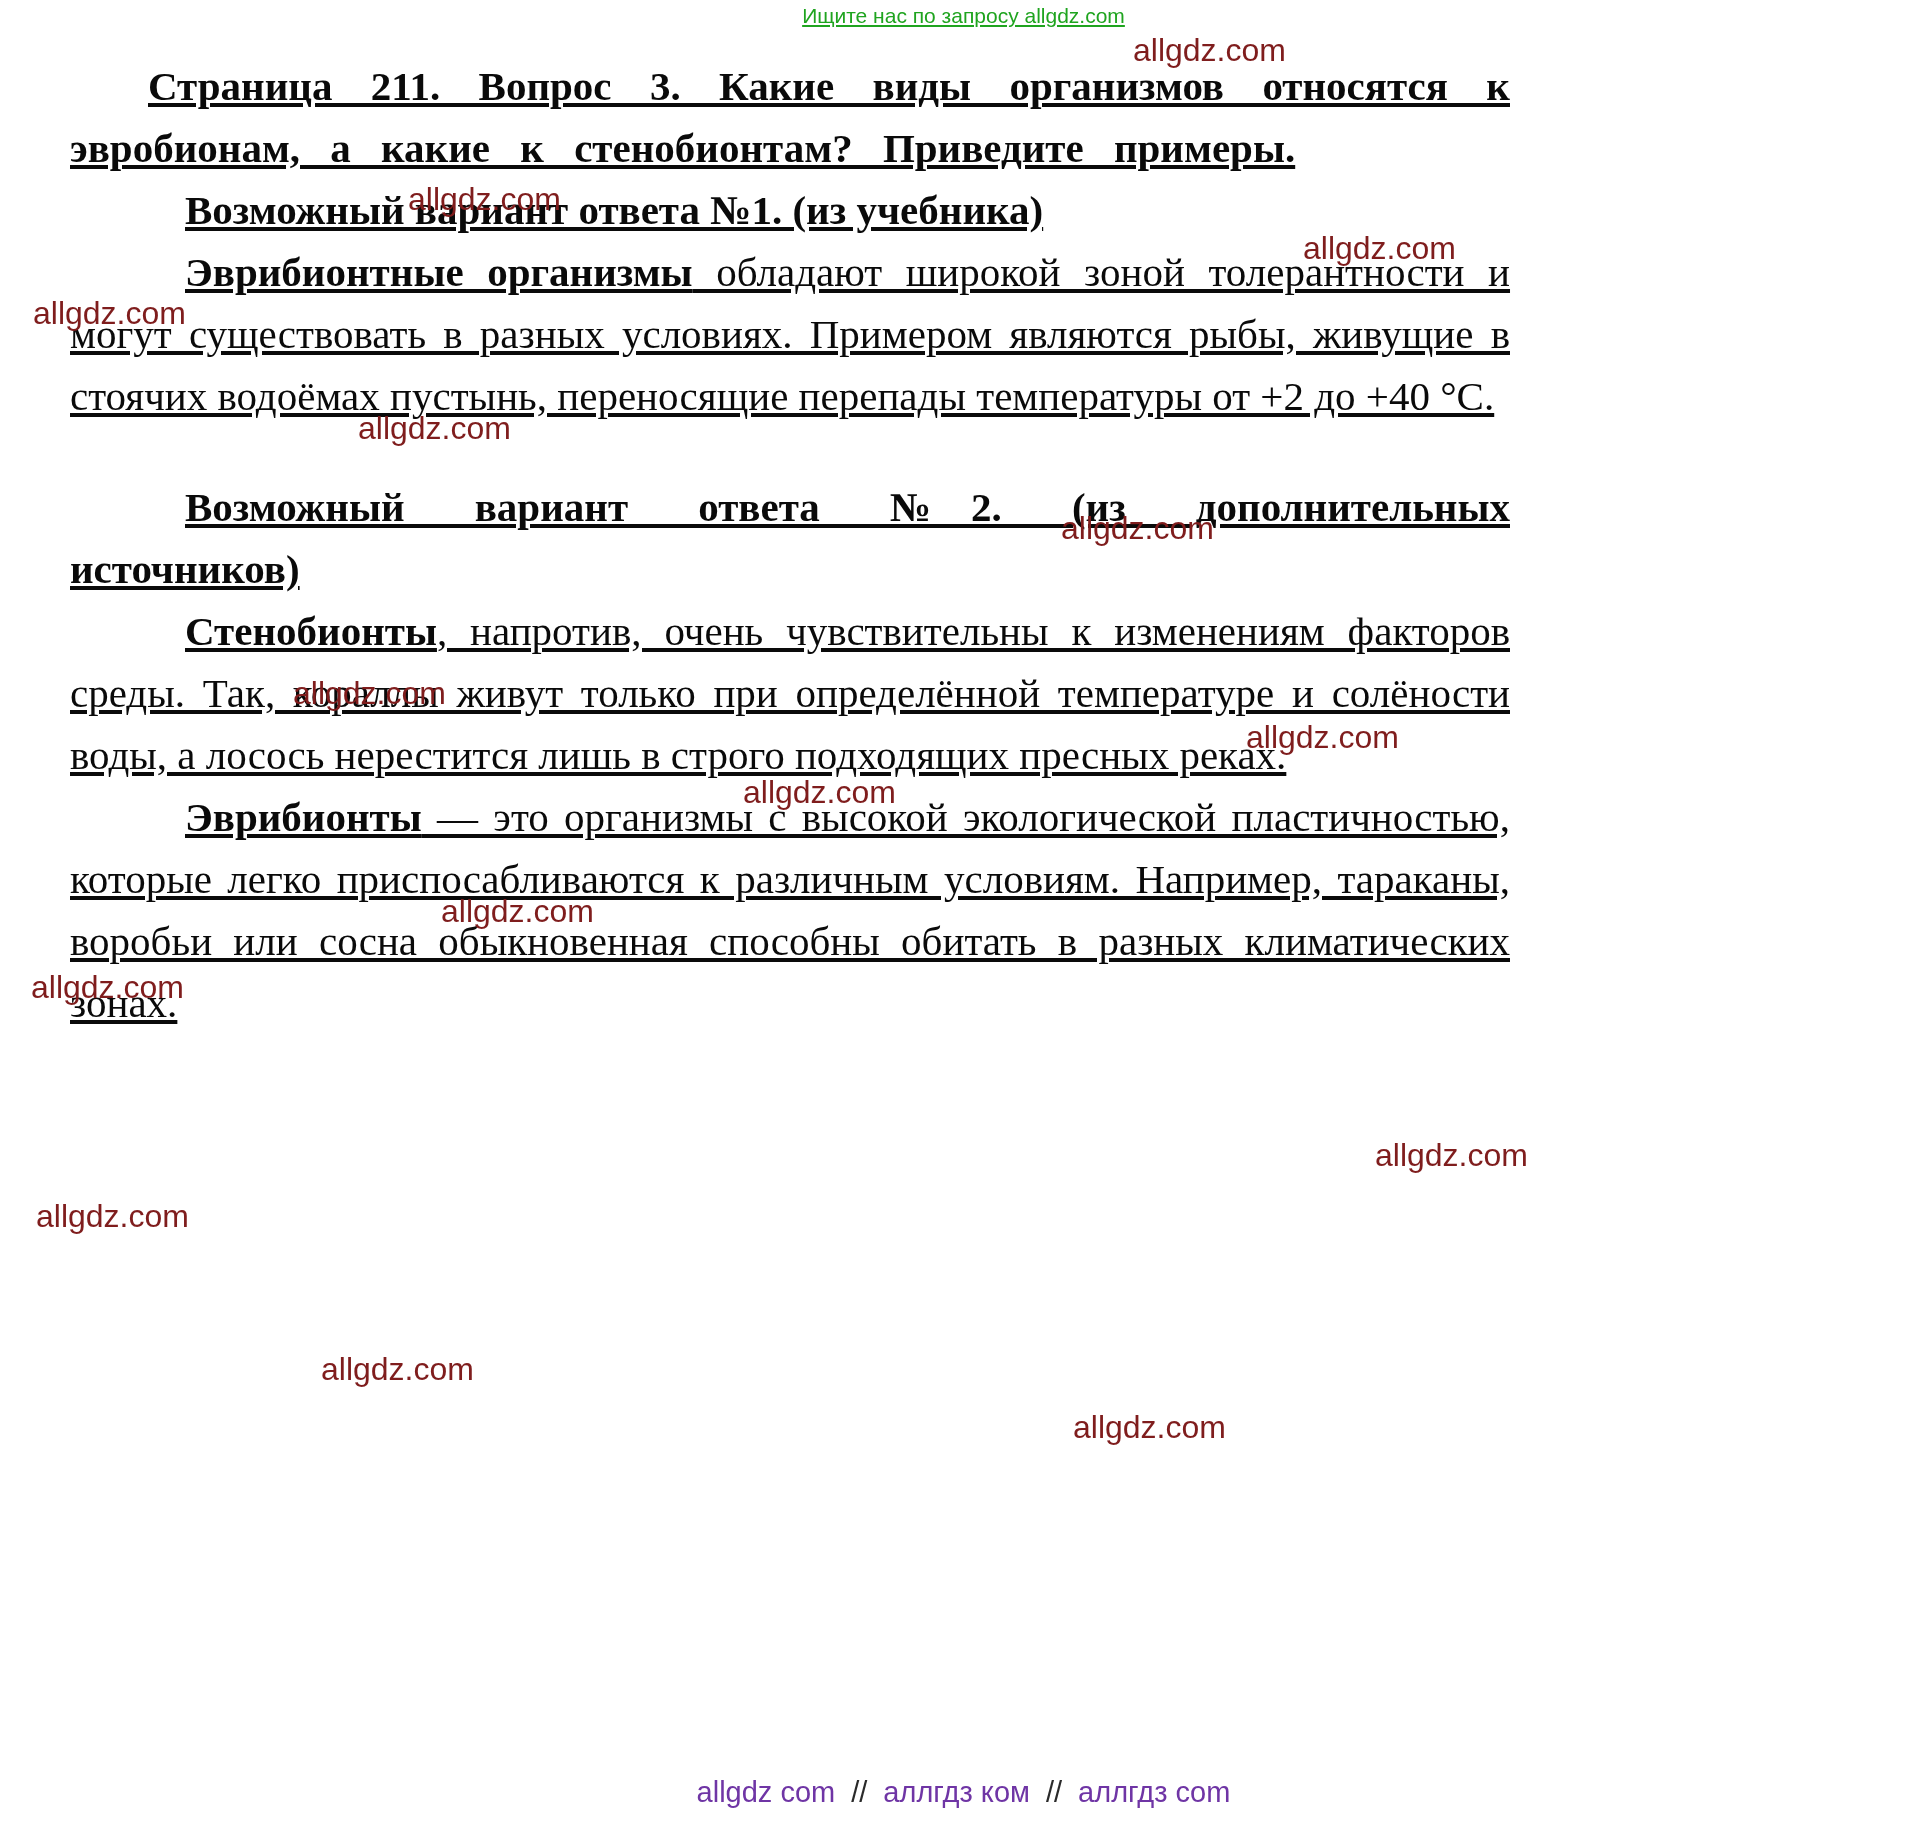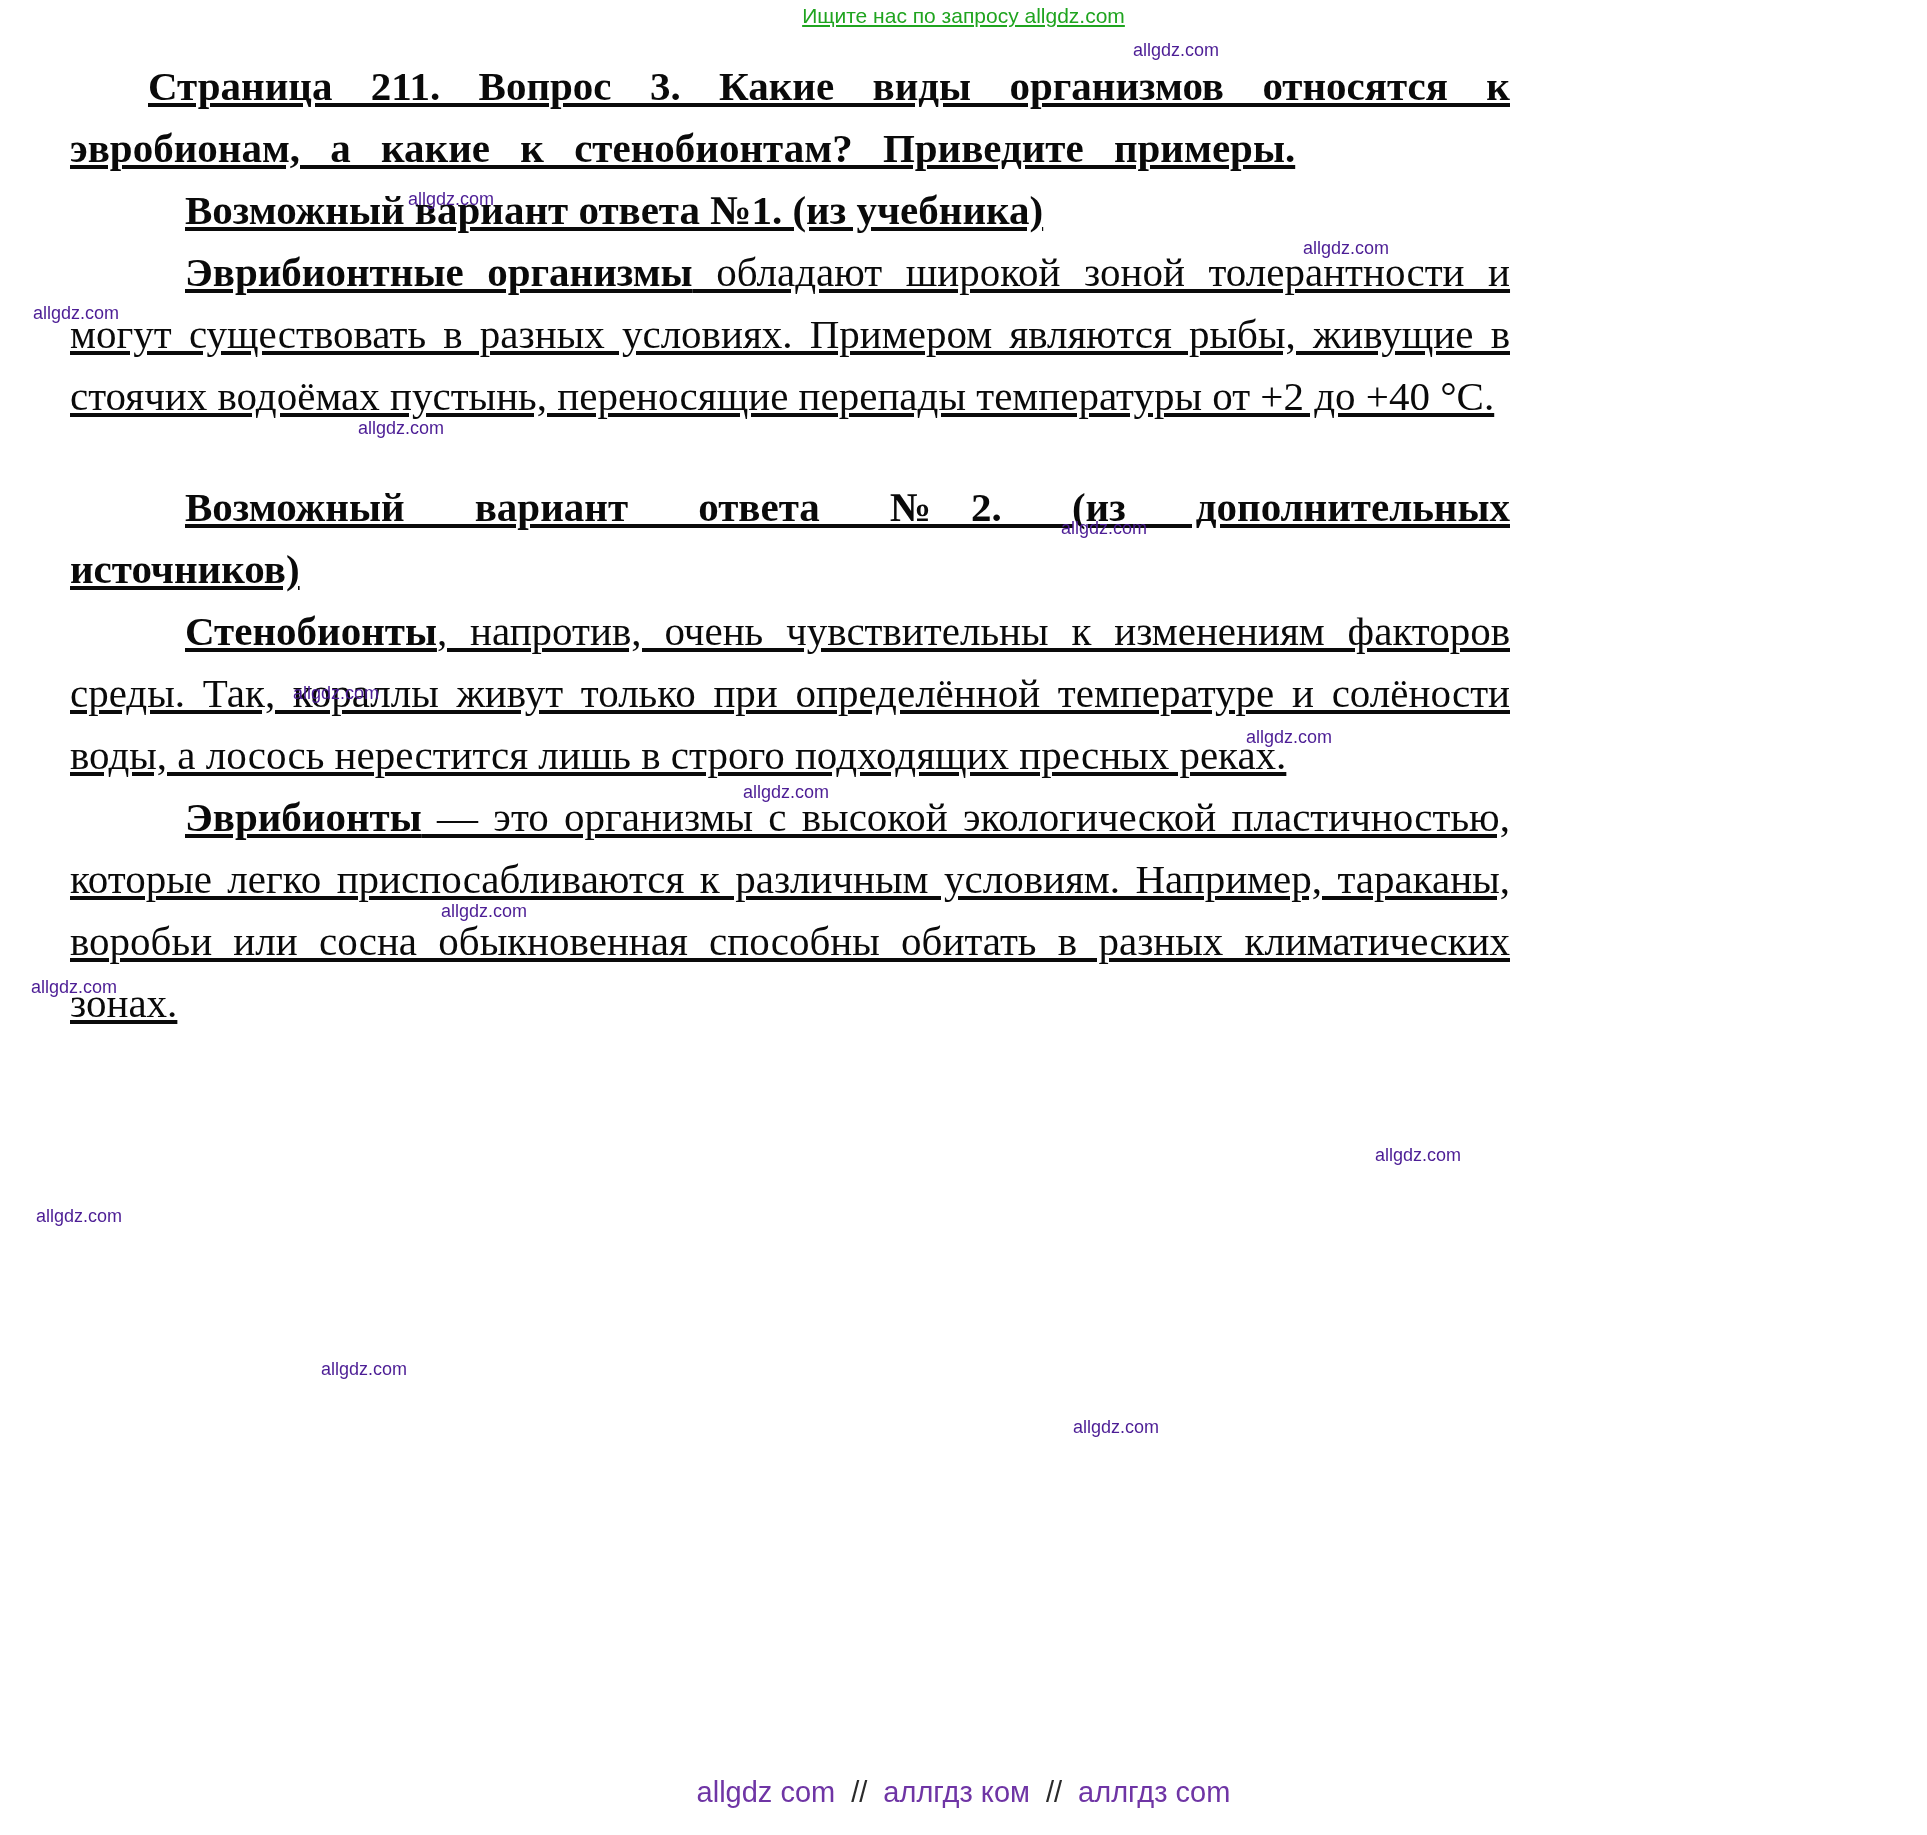--- a/index.html
+++ b/index.html
@@ -42,23 +42,23 @@
   }
   p.answer-heading { font-weight: bold; }
   p.answer-heading.second {
     margin-top: 49px;
     word-spacing: 20px;
   }
   .lead-bold { font-weight: bold; }
   .watermark {
     position: absolute;
     font-family: "Liberation Sans", sans-serif;
-    font-size: 18px;
+    font-size: 32px;
     line-height: 28px;
-    color: #4c1d95;
+    color: #7f1d1d;
     white-space: nowrap;
   }
   .footer-bar {
     position: absolute;
     top: 1776px; left: 0;
     width: 100%;
     text-align: center;
     font-family: "Liberation Sans", sans-serif;
     font-size: 29px;
   }

